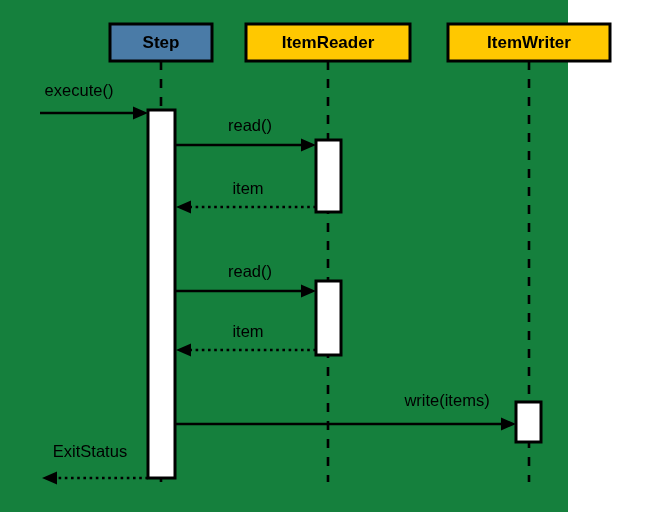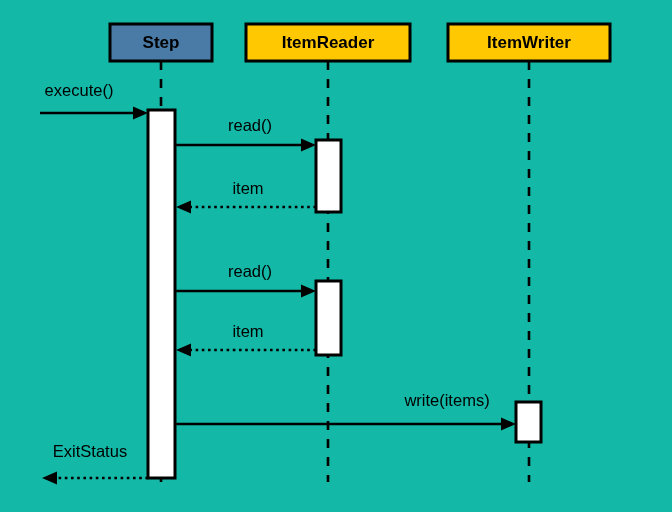--- a/index.html
+++ b/index.html
@@ -9,23 +9,23 @@
     background: #ffffff;
   }
   body {
     width: 672px;
     height: 512px;
     overflow: hidden;
     font-family: "Liberation Sans", sans-serif;
   }
   #diagram-root {
     position: relative;
-    width: 672px;
+    width: 568px;
     height: 512px;
-    background: #14b8a6;
+    background: #15803d;
   }
   svg#sequence-svg {
     position: absolute;
     top: 0;
     left: 0;
     width: 672px;
     height: 512px;
     display: block;
   }
   .participant-box {

